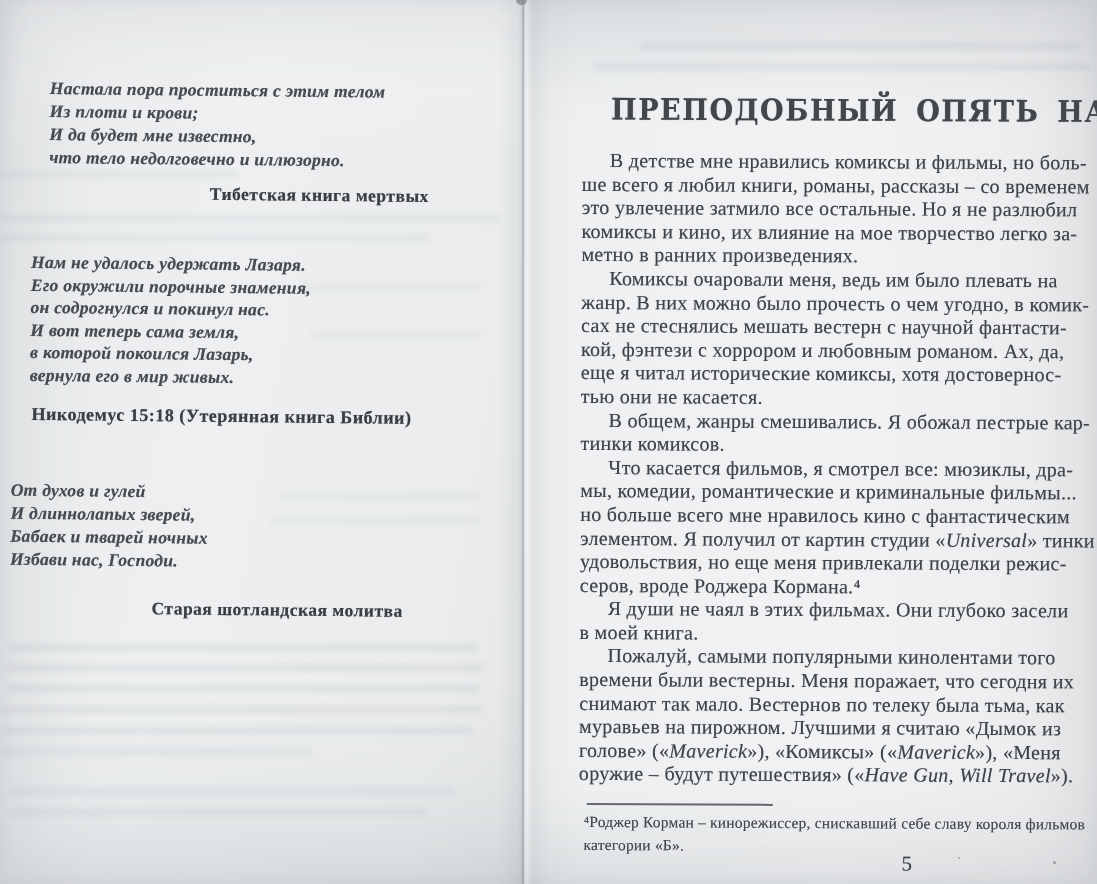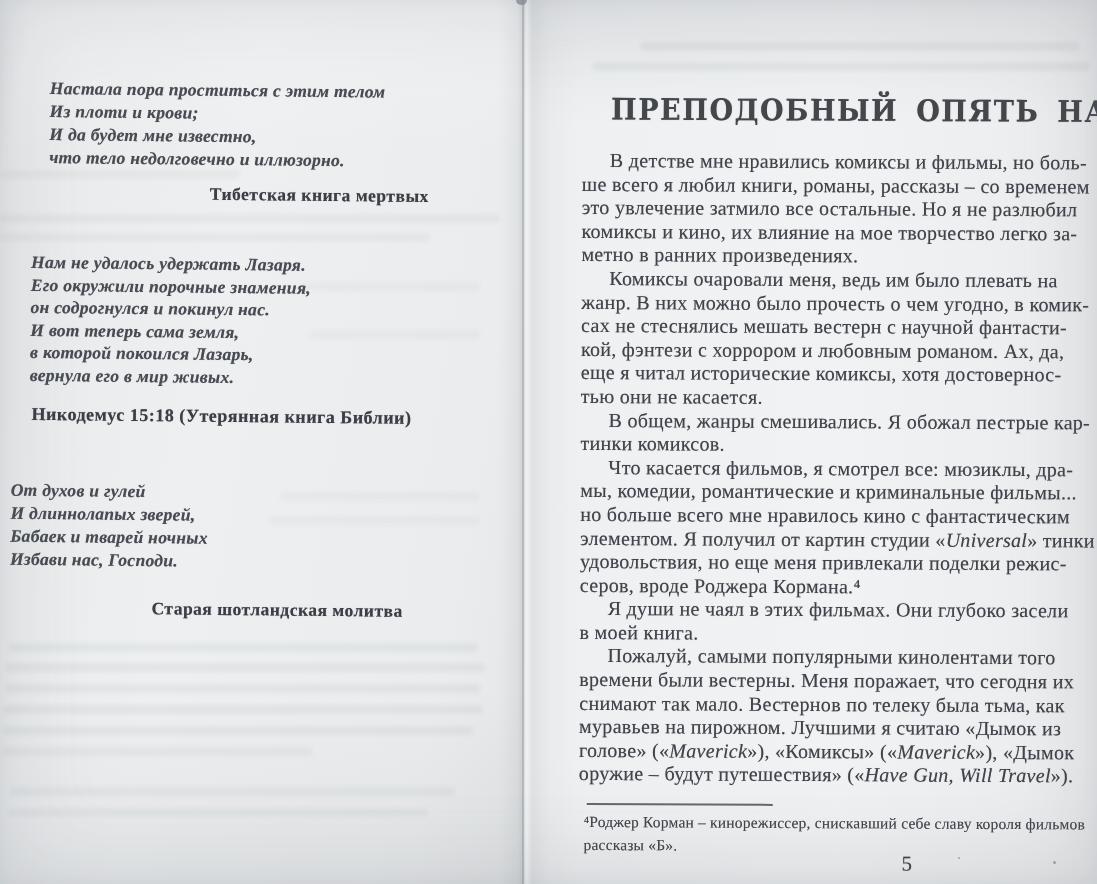--- a/index.html
+++ b/index.html
@@ -193,28 +193,28 @@
         </div>
         <div class="para">
           <div class="line indent"><span>Я души не чаял в этих фильмах. Они глубоко засели</span></div>
           <div class="line"><span>в моей книга.</span></div>
         </div>
         <div class="para">
           <div class="line indent"><span>Пожалуй, самыми популярными кинолентами того</span></div>
           <div class="line"><span>времени были вестерны. Меня поражает, что сегодня их</span></div>
           <div class="line"><span>снимают так мало. Вестернов по телеку была тьма, как</span></div>
           <div class="line"><span>муравьев на пирожном. Лучшими я считаю «Дымок из</span></div>
-          <div class="line"><span>голове» («</span><em>Maverick</em><span>»), «Комиксы» («</span><em>Maverick</em><span>»), «Дымок</span></div>
+          <div class="line"><span>голове» («</span><em>Maverick</em><span>»), «Комиксы» («</span><em>Maverick</em><span>»), «Меня</span></div>
           <div class="line"><span>оружие – будут путешествия» («</span><em>Have Gun, Will Travel</em><span>»).</span></div>
         </div>
       </div>
     <div class="footnote-rule"></div>
     <div class="footnote">
         <div class="line"><span>⁴Роджер Корман – кинорежиссер, снискавший себе славу короля фильмов</span></div>
-        <div class="line"><span>рассказы «Б».</span></div>
+        <div class="line"><span>категории «Б».</span></div>
       </div>
     <div class="page-number">5</div>
   </div>
 
   <div class="speck" style="left:958px;top:857px;width:2px;height:2px;"></div>
   <div class="speck" style="left:1053px;top:861px;width:3px;height:3px;"></div>
 
   <div class="vignette"></div>
 </div>
 

